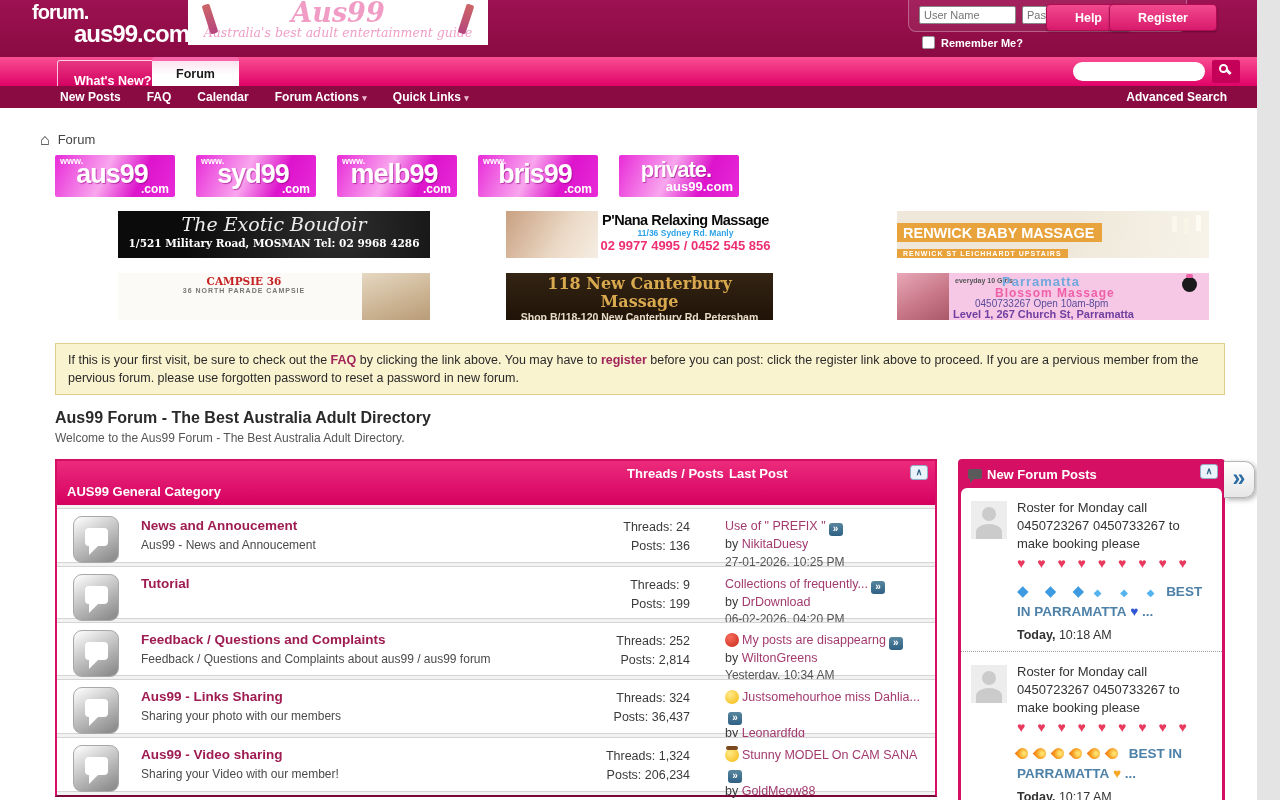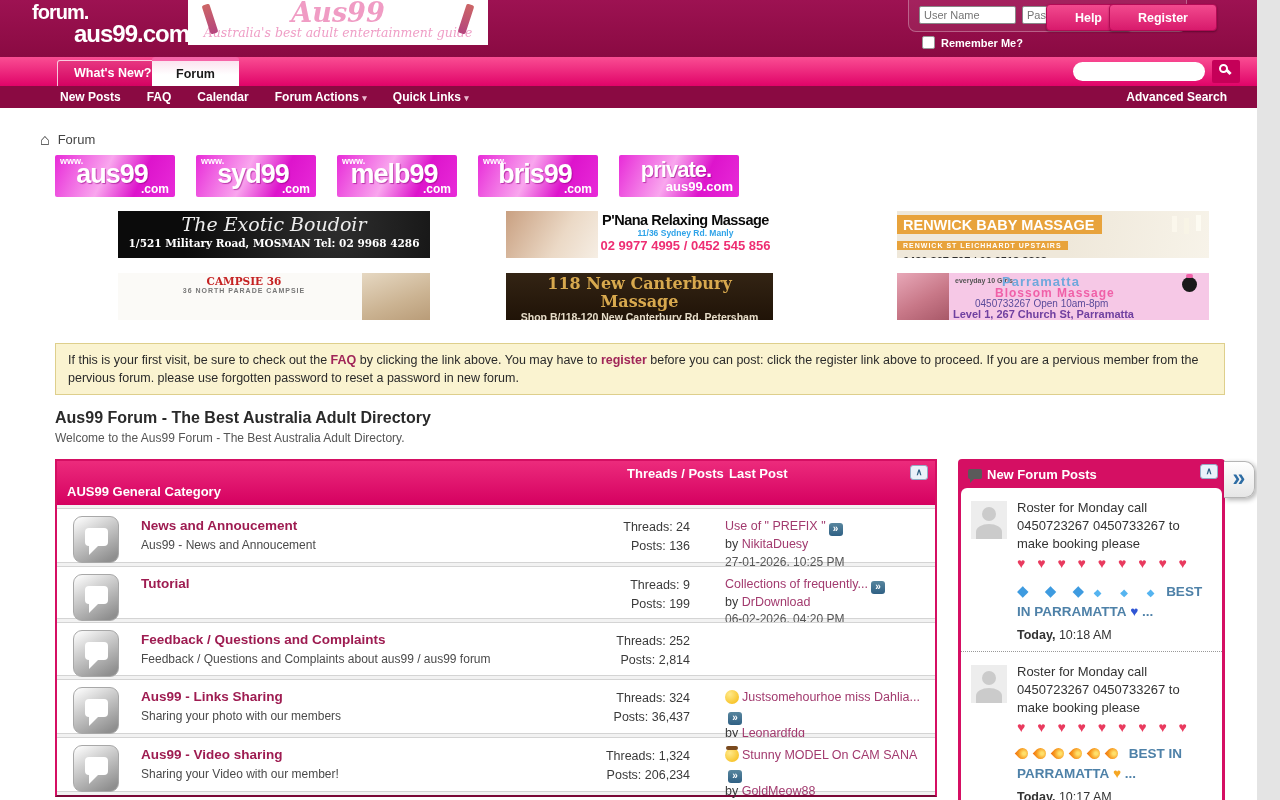--- a/index.html
+++ b/index.html
@@ -24,21 +24,21 @@
   .login-panel input { width:97px; height:18px; font-size:11px; border:1px solid #888; padding:1px 4px; background:#fff; color:#222; border-radius:2px; }
   .btn-login { height:18px; font-size:11px; font-weight:bold; color:#111; background:linear-gradient(#FEFEFE,#D8D8D8); border:1px solid #6E6E6E; border-radius:2px; padding:0 8px; }
   .remember { display:flex; align-items:center; gap:6px; margin:4px 0 0 14px; color:#fff; font-size:11px; font-weight:bold; }
   .cb { width:13px; height:13px; background:#fff; border:1px solid #999; border-radius:2px; display:inline-block; }
   .pinkbtn { position:absolute; top:4px; height:27px; padding:0 28px; background:linear-gradient(#F24A8E,#D81A6C); border:1px solid #B30A55; border-radius:4px; color:#fff; font-size:12.5px; font-weight:bold; box-shadow:0 1px 2px rgba(0,0,0,.35); }
   .btn-help { right:126px; }
   .btn-register { right:40px; }
 
   
   .tabbar { position:relative; height:29px; background:linear-gradient(#FA4E93,#E00368); }
-  .tab { position:absolute; top:3px; height:26px; line-height:24px; padding:0 16px; font-size:12.5px; font-weight:bold; border-radius:3px 3px 0 0; }
+  .tab { position:absolute; top:3px; height:26px; line-height:24px; padding:8px 16px; font-size:12.5px; font-weight:bold; border-radius:3px 3px 0 0; }
   .tab-wn { left:57px; color:#fff; background:rgba(160,0,70,0.18); border:1px solid rgba(255,255,255,0.75); border-bottom:none; }
   .tab-forum { left:152px; top:0; height:29px; line-height:26px; color:#1a1a1a; background:linear-gradient(#FCE3EF,#FFFFFF 55%); border-top:4px solid #F666A8; border-radius:3px 3px 0 0; padding:0 24px; }
   .srch { position:absolute; right:52px; top:5px; width:132px; height:19px; border:none; border-radius:10px; padding:0 8px; font-size:11px; background:#fff; }
   .srchbtn { position:absolute; right:17px; top:3px; width:28px; height:23px; background:#C50058; border:none; border-radius:2px; }
   .mag { position:absolute; left:7px; top:4px; width:9px; height:9px; border:2px solid #fff; border-radius:50%; }
   .mag::after { content:""; position:absolute; width:2.5px; height:6px; background:#fff; right:-3px; bottom:-4px; transform:rotate(-45deg); }
 
   
   .navstrip { display:flex; align-items:center; height:22px; background:#8A0A42; padding:0 30px 0 60px; }
   .navstrip a { color:#fff; font-size:12px; font-weight:bold; text-decoration:none; margin-right:26px; }
@@ -65,21 +65,21 @@
   .ad-exotic { left:118px; top:0; background:radial-gradient(circle at 70% 30%, #2E2E2E, #0B0B0B 70%); text-align:center; }
   .ad-exotic .t { font-family:"DejaVu Serif", serif; font-style:italic; color:#EDEDED; font-size:19px; line-height:26px; }
   .ad-exotic .a { font-family:"DejaVu Serif", serif; color:#fff; font-size:10.5px; font-weight:bold; }
   .ad-pnana { left:506px; top:0; width:267px; background:#fff; }
   .ad-pnana .ph { position:absolute; left:0; top:0; width:92px; height:47px; background:linear-gradient(120deg,#C9A081,#EBD9C6 60%,#F6EEE4); }
   .ad-pnana .tx { position:absolute; left:94px; top:1px; right:2px; text-align:center; }
   .ad-pnana .t { color:#0B0B0B; font-size:14.5px; font-weight:bold; letter-spacing:-0.5px; }
   .ad-pnana .a { color:#2FA3E8; font-size:8.5px; font-weight:bold; }
   .ad-pnana .p { color:#EE2E73; font-size:13px; font-weight:bold; }
   .ad-renwick { left:897px; top:0; background:linear-gradient(100deg,#EFE8DA 55%,#F7F3E9); }
-  .ad-renwick .band { display:inline-block; background:#E8A33C; color:#fff; font-size:14.5px; font-weight:bold; padding:2px 8px 1px 6px; margin-top:4px; }
+  .ad-renwick .band { display:inline-block; background:#E8A33C; color:#fff; font-size:14.5px; font-weight:bold; padding:2px 8px 1px 6px; margin-top:12px; }
   .ad-renwick .sub { display:inline-block; background:#E8A33C; color:#fff; font-size:7px; font-weight:bold; padding:1px 6px; letter-spacing:1px; }
   .ad-renwick .p { color:#2E2E2E; font-size:11px; font-weight:bold; padding:3px 0 0 6px; }
   .candle { position:absolute; right:8px; top:4px; width:5px; height:16px; background:#FDFBF2; box-shadow:-12px 3px 0 #F8F4E6,-24px 1px 0 #FBF7EC; }
   .ad-grose { left:118px; top:62px; background:#FBFAF7; text-align:center; }
   .ad-grose .ph2 { position:absolute; right:0; top:0; width:68px; height:47px; background:linear-gradient(160deg,#E6D8C2,#CBB392 60%,#B99C78); }
   .ad-grose .c36 { color:#C52222; font-family:"DejaVu Serif", serif; font-size:10.5px; font-weight:bold; margin:2px 60px 0 0; }
   .ad-grose .t { color:#111; font-family:"DejaVu Serif", serif; font-size:15px; font-weight:bold; margin-right:60px; border-bottom:1px solid #333; display:inline-block; line-height:15px; }
   .ad-grose .a { color:#777; font-size:7px; font-weight:bold; margin-right:60px; letter-spacing:1px; }
   .ad-cant { left:506px; top:62px; width:267px; background:linear-gradient(#332414,#201307); text-align:center; }
   .ad-cant .t { color:#D8A94E; font-family:"DejaVu Serif", serif; font-size:16px; font-weight:bold; line-height:18px; margin-top:2px; }
@@ -338,20 +338,25 @@
         <div class="frow">
           <span class="ficon"></span>
           <div class="fmain">
             <a href="#" class="fname">Feedback / Questions and Complaints</a>
             <div class="fdesc">Feedback / Questions and Complaints about aus99 / aus99 forum</div>
           </div>
           <div class="fstats">
             <div>Threads: 252</div>
             <div>Posts: 2,814</div>
           </div>
+          <div class="flast">
+            <div><span class="emo emo-angry"></span><a href="#" class="t">My posts are disappearng</a><span class="goto"></span></div>
+            <div class="by"><span>by</span> <a href="#">WiltonGreens</a></div>
+            <div class="dt">Yesterday, 10:34 AM</div>
+          </div>
         </div>
 
         <div class="frow">
           <span class="ficon"></span>
           <div class="fmain">
             <a href="#" class="fname">Aus99 - Links Sharing</a>
             <div class="fdesc">Sharing your photo with our members</div>
           </div>
           <div class="fstats">
             <div>Threads: 324</div>

